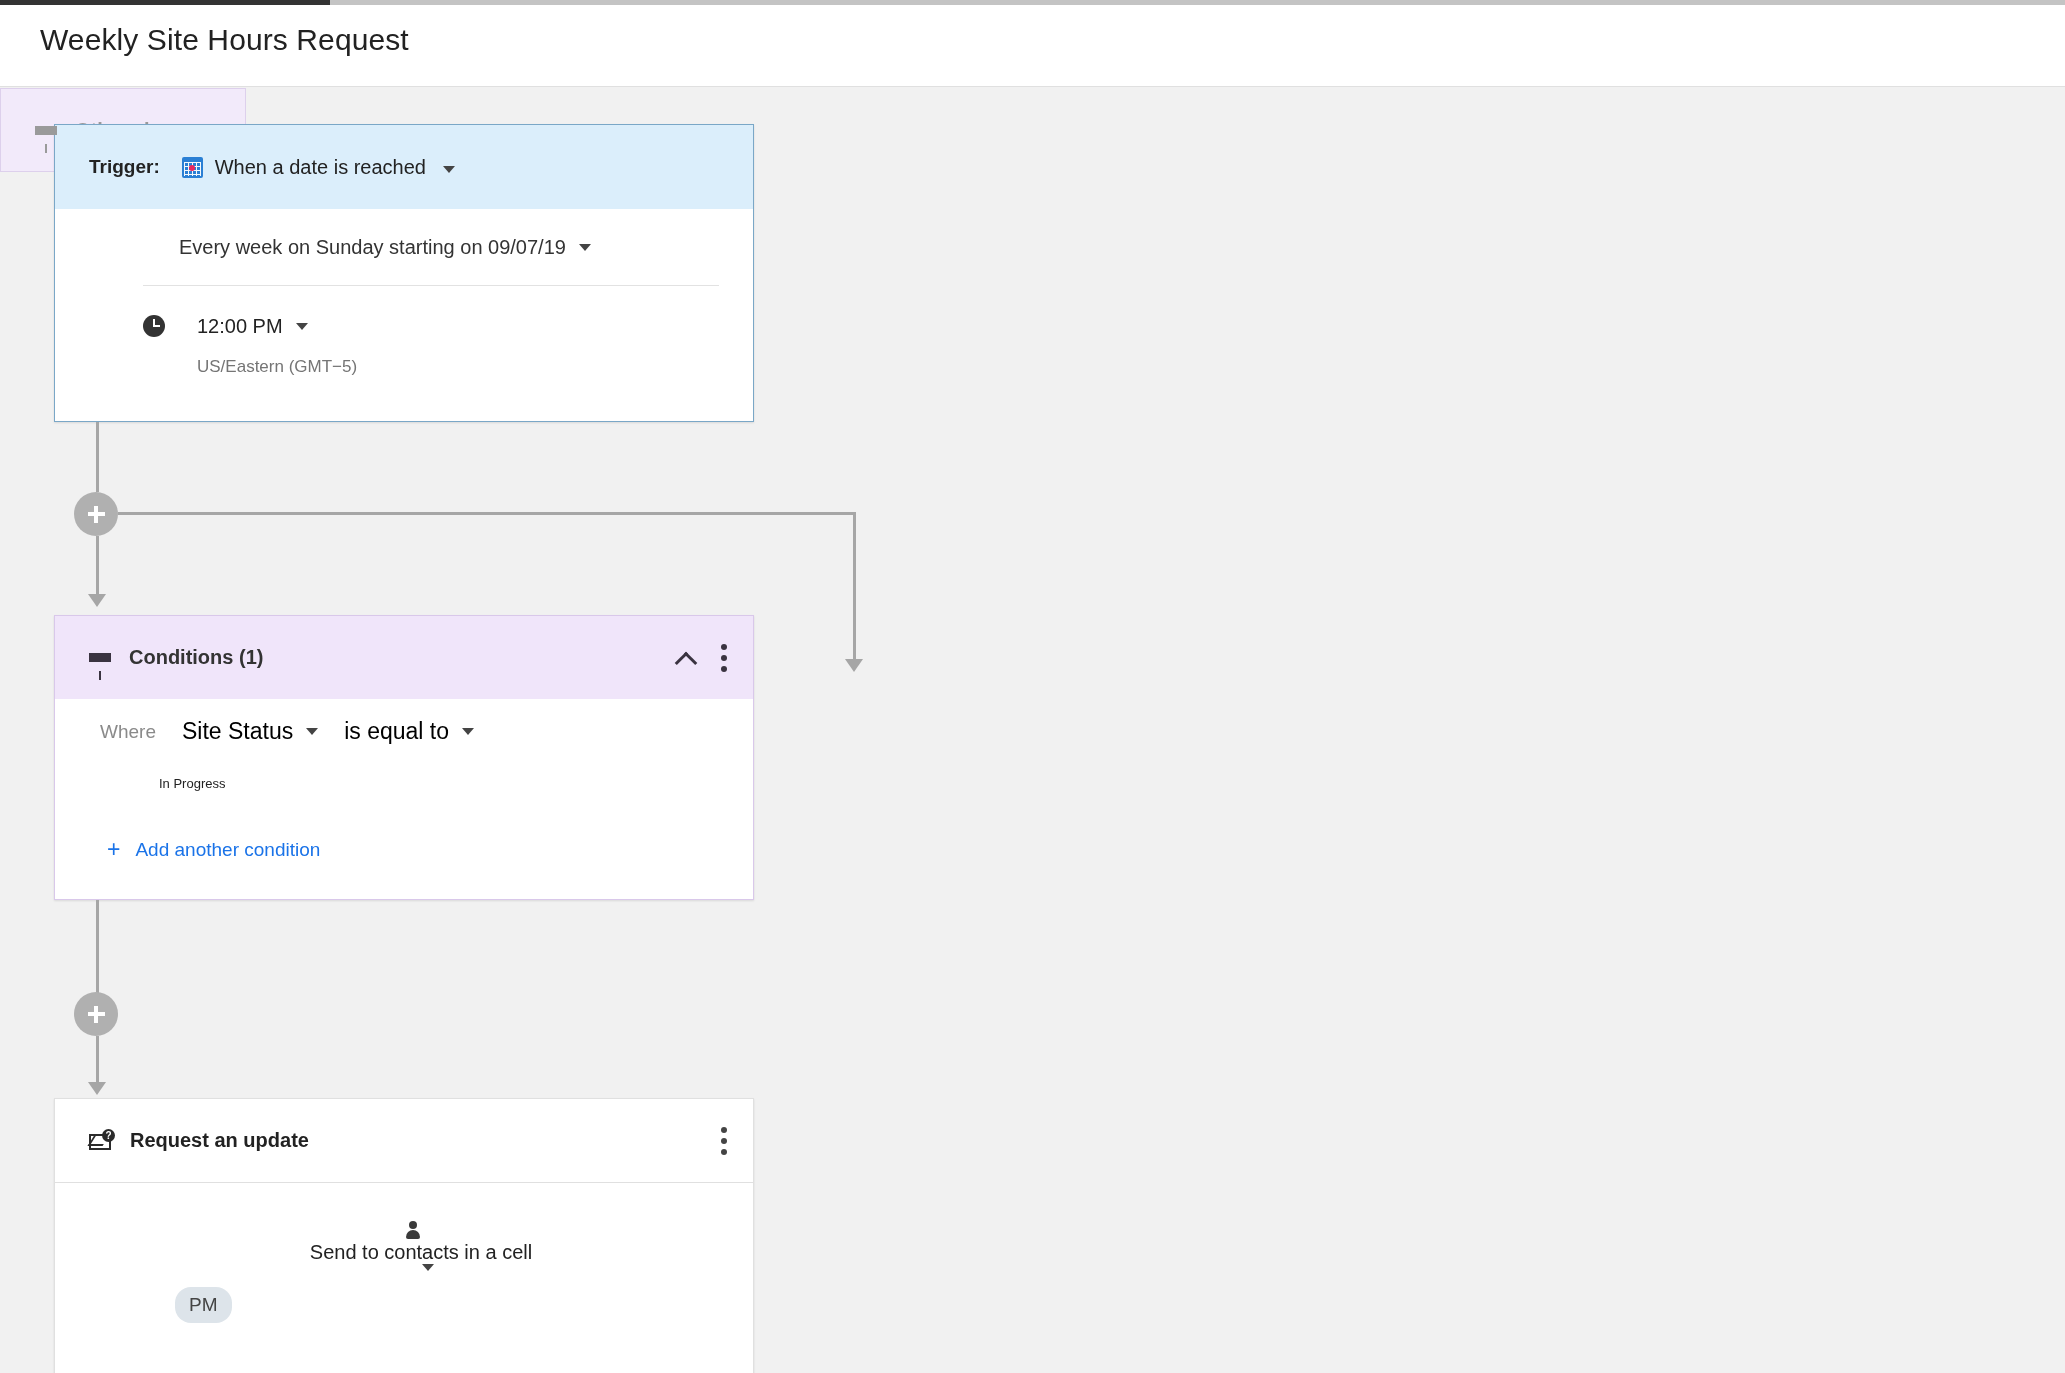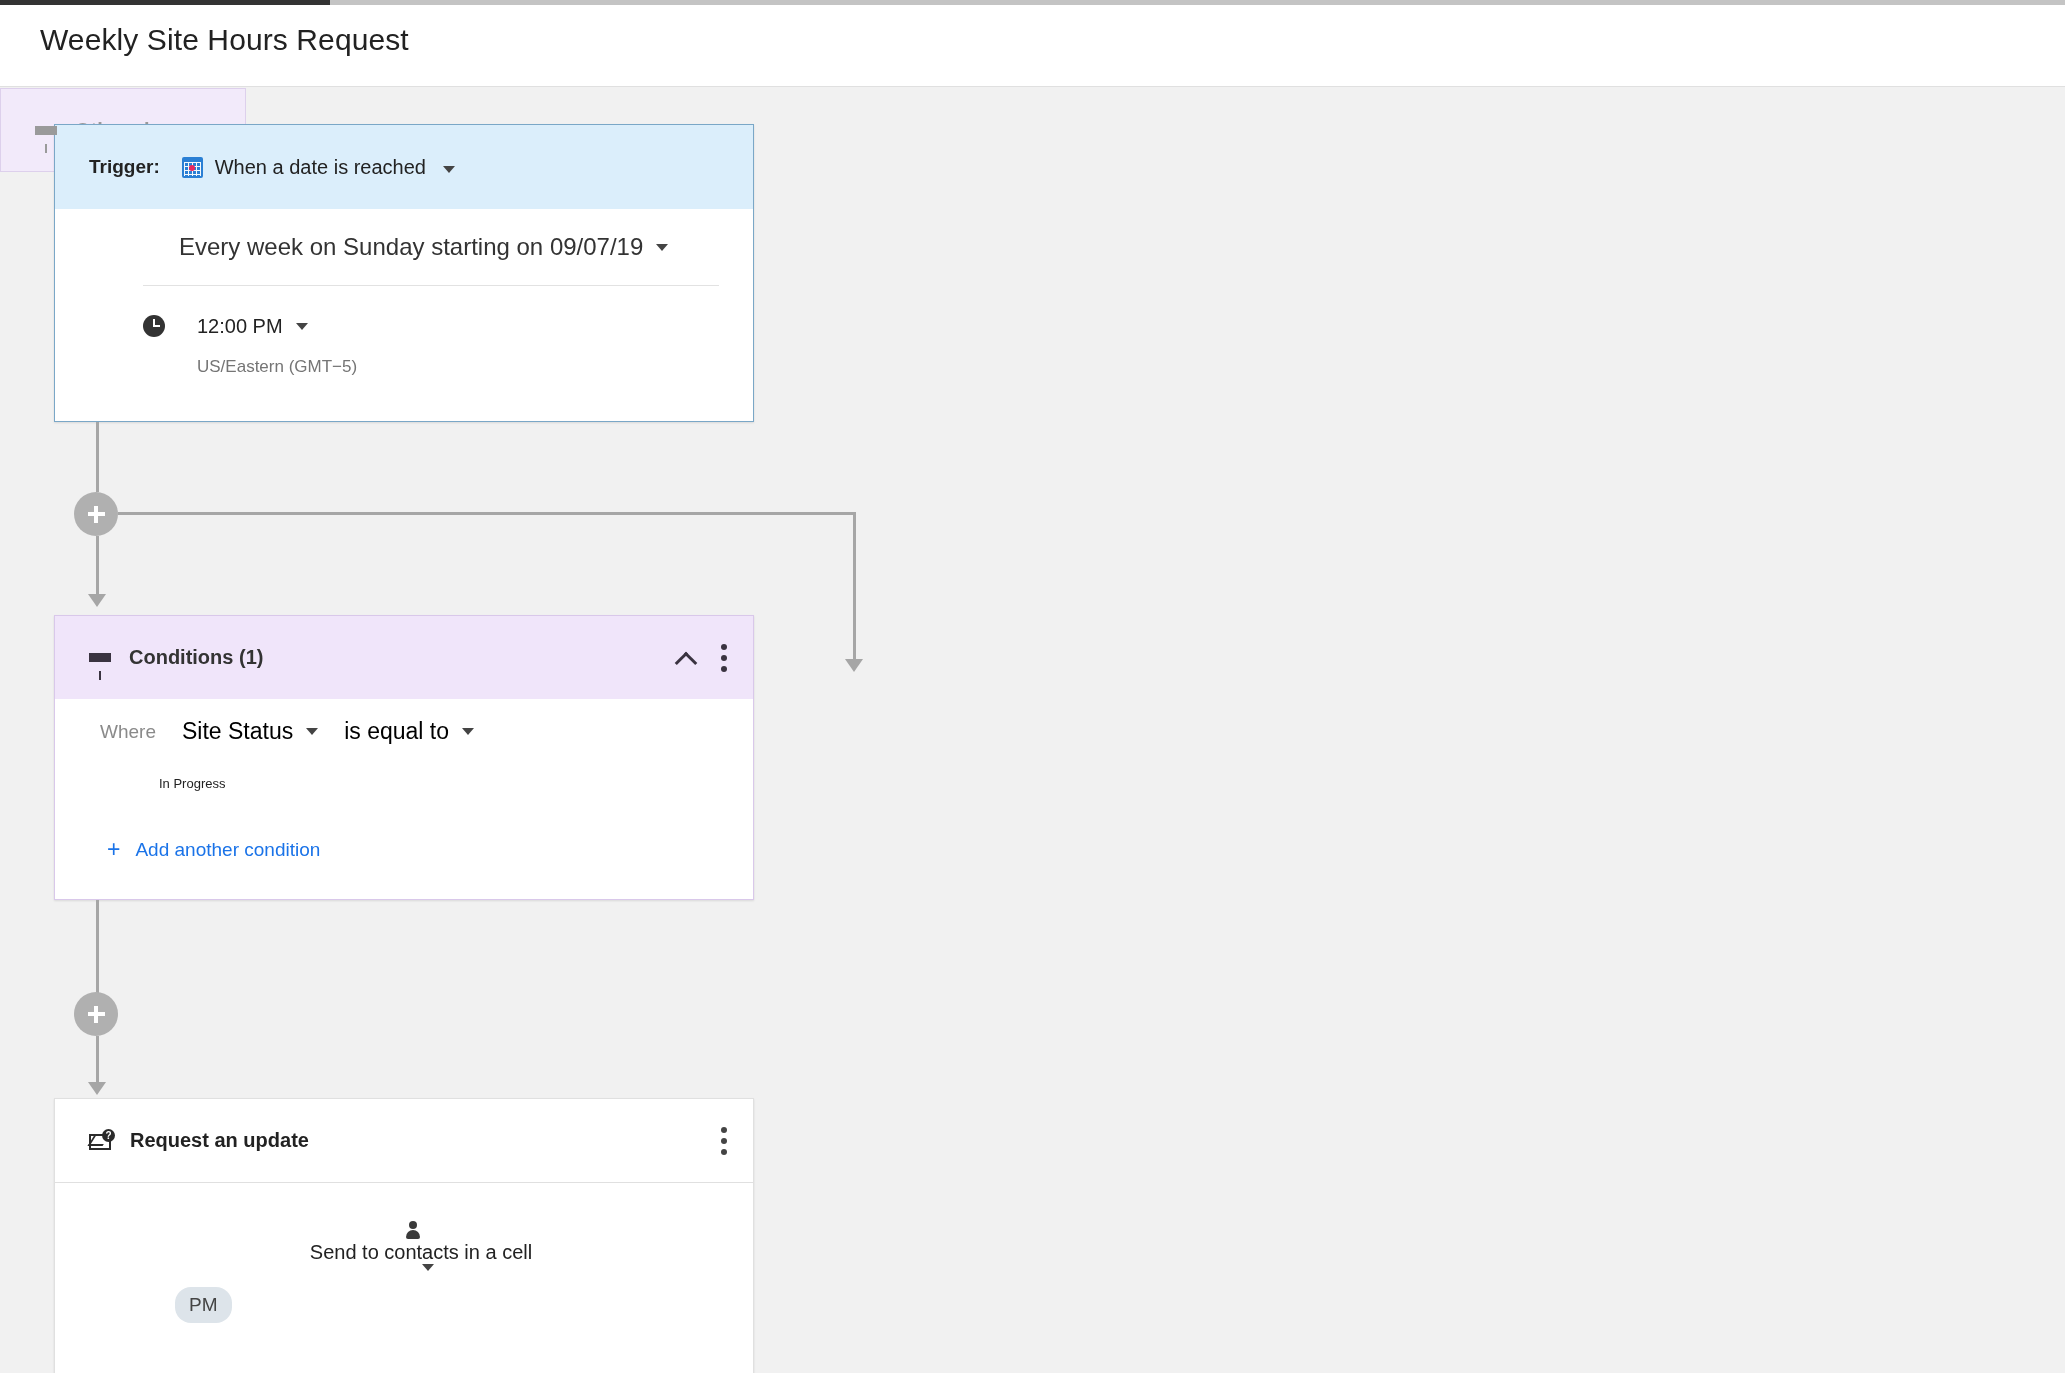--- a/index.html
+++ b/index.html
@@ -139,21 +139,21 @@
   #trigger-schedule-row {
     position: absolute;
     top: 84px; left: 0; right: 0;
     height: 76px;
     display: flex;
     align-items: center;
     padding-left: 124px;
     box-sizing: border-box;
   }
   #trigger-schedule-text {
-    font-size: 24px;
+    font-size: 20px;
     color: #333333;
   }
   #trigger-divider {
     position: absolute;
     top: 160px;
     left: 88px;
     right: 34px;
     height: 1px;
     background: #e2e2e2;
   }

